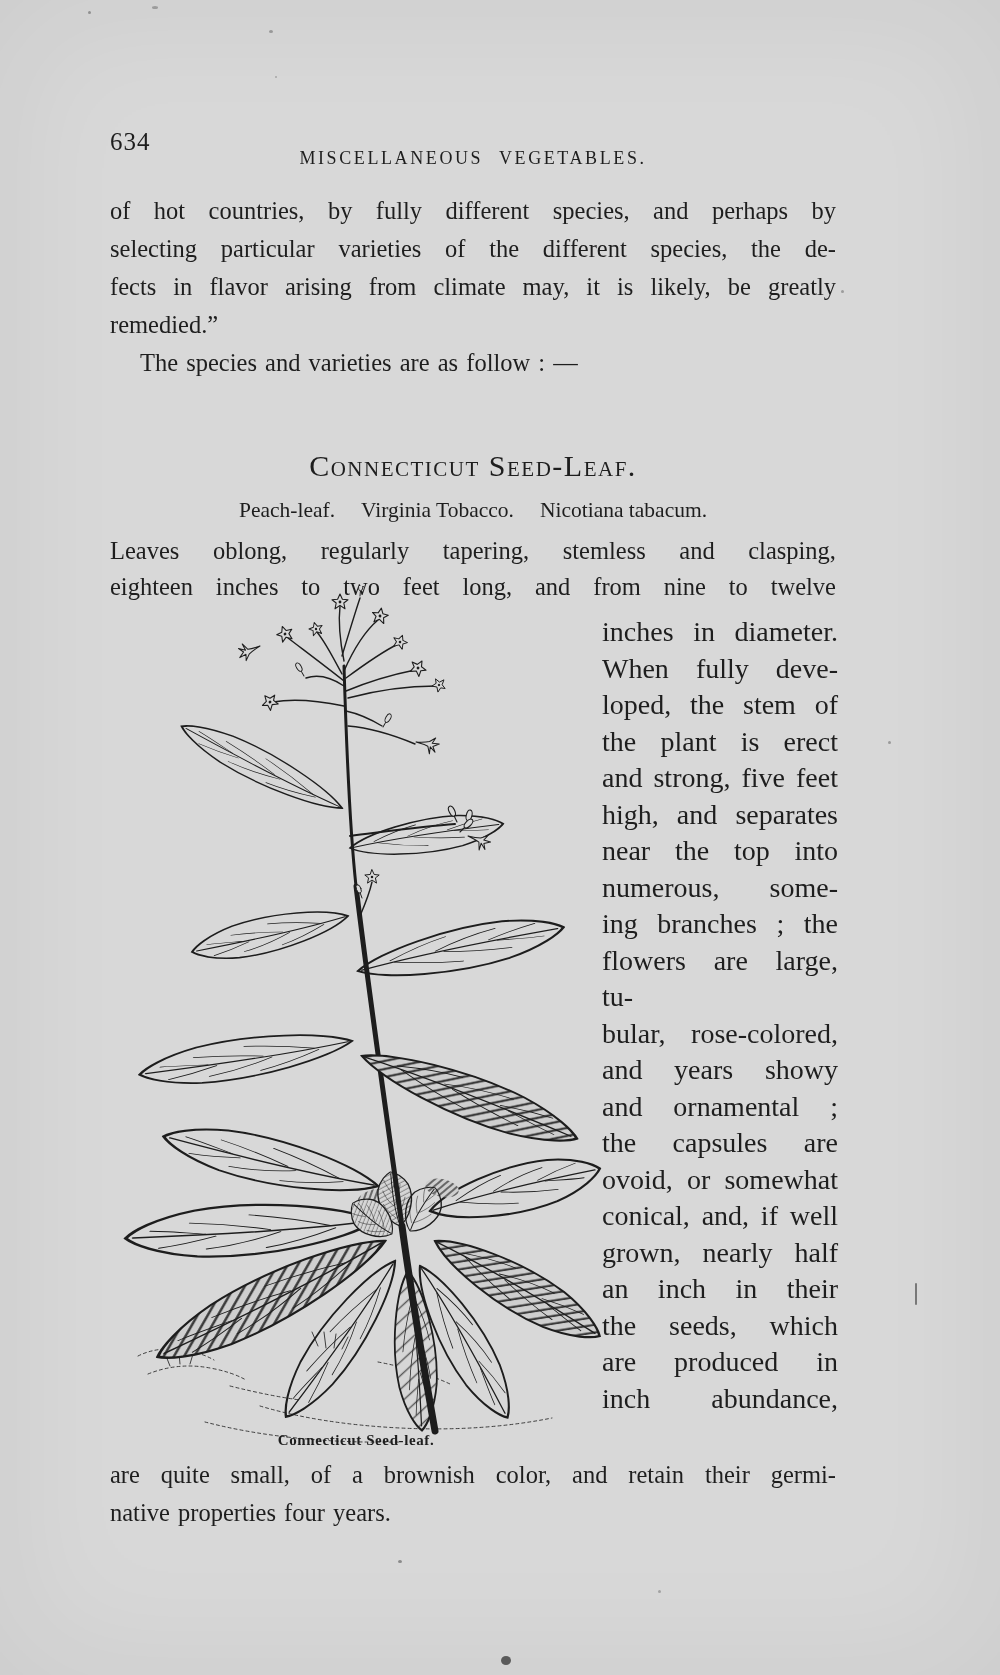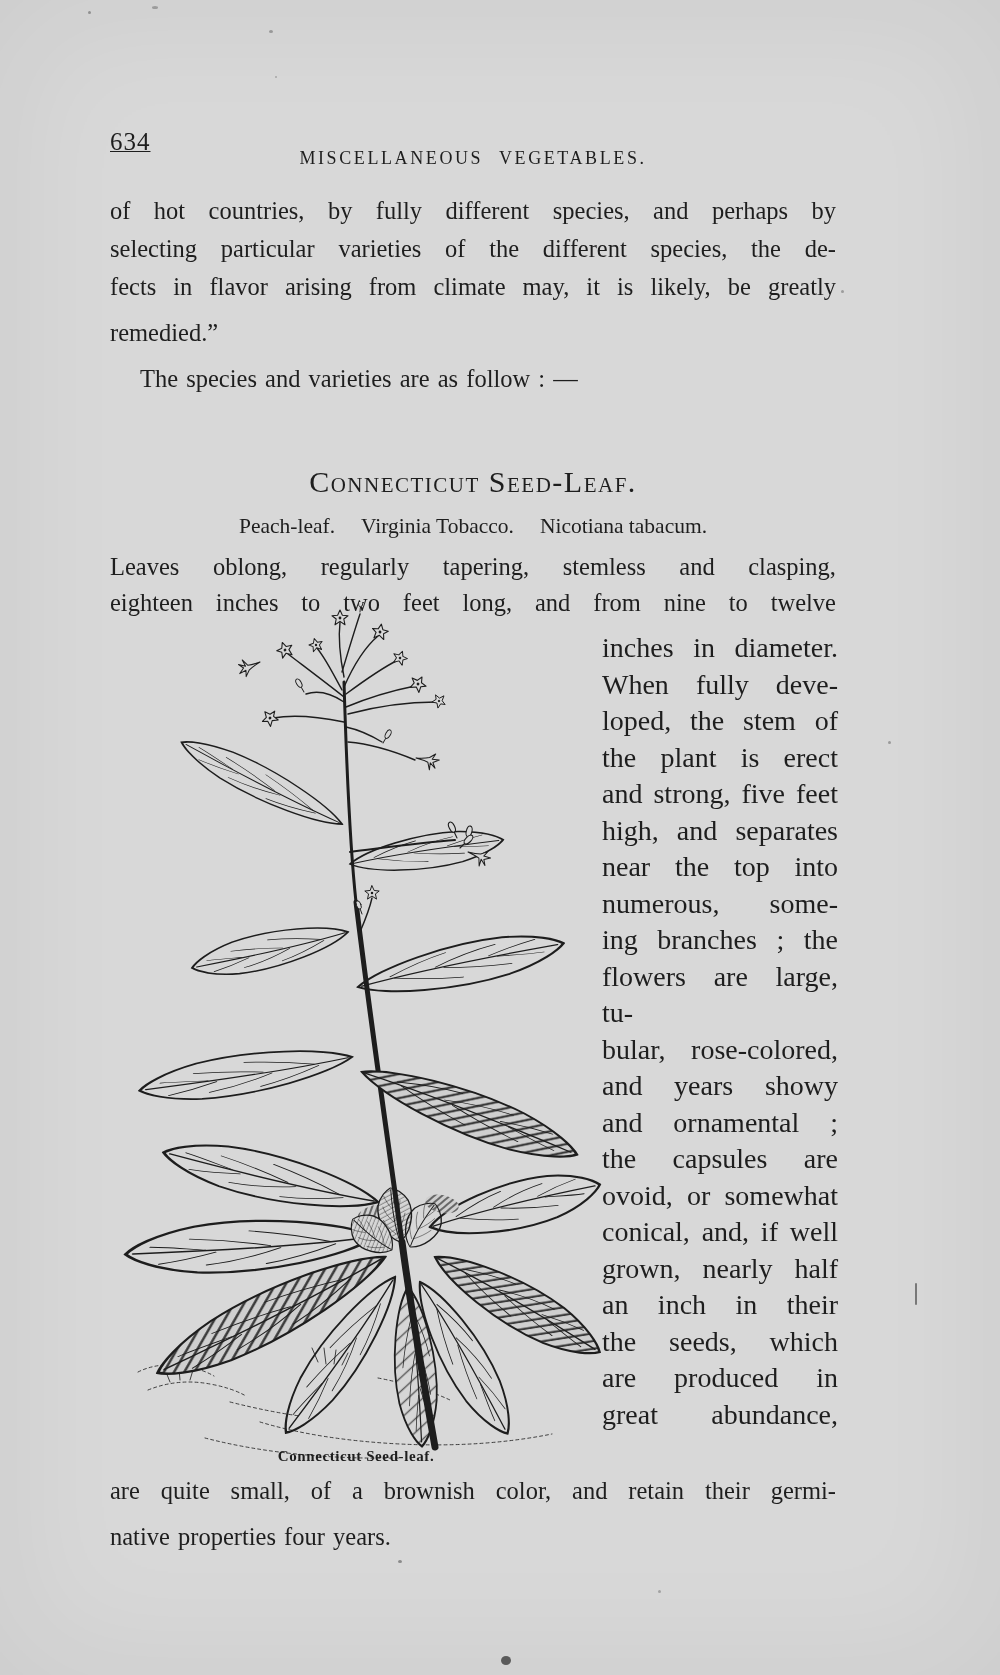--- a/index.html
+++ b/index.html
@@ -18,39 +18,38 @@
   }
   .content{
     position:absolute;
     left:110px; top:128px;
     width:726px;
   }
   
   .header{
     position:relative;
     height:34px;
-    text-decoration:underline;
   }
   .pagenum{
     font-size:25px;
     letter-spacing:1px;
   }
   .running-head{
     position:absolute;
     left:50%; top:20px;
     transform:translateX(-50%);
     font-size:18px;
     letter-spacing:2.6px;
     word-spacing:9px;
     white-space:nowrap;
   }
   
   .btxt{ font-size:24.5px; line-height:38px; word-spacing:2px; }
   .jline{ text-align:justify; text-align-last:justify; }
-  .lline{ text-align:left;margin-top:8px; }
+  .lline{ text-align:left; }
   .indent{ text-indent:30px; }
   .intro{ margin-top:30px; }
   
   .sec-heading{
     margin-top:66px;
     text-align:center;
     font-variant:small-caps;
     font-size:30px;
     letter-spacing:1.5px;
     line-height:36px;
@@ -266,21 +265,21 @@
             <div class="jline">bular, rose-colored,</div>
             <div class="jline">and years showy</div>
             <div class="jline">and ornamental ;</div>
             <div class="jline">the capsules are</div>
             <div class="jline">ovoid, or somewhat</div>
             <div class="jline">conical, and, if well</div>
             <div class="jline">grown, nearly half</div>
             <div class="jline">an inch in their</div>
             <div class="jline">the seeds, which</div>
             <div class="jline">are produced in</div>
-            <div class="jline">great abundance,</div>
+            <div class="jline">inch abundance,</div>
           </div>
       </div>
 
     </div>
 
     <div class="closing btxt">
       <div class="jline">are quite small, of a brownish color, and retain their germi-</div>
       <div class="lline">native properties four years.</div>
     </div>
 

